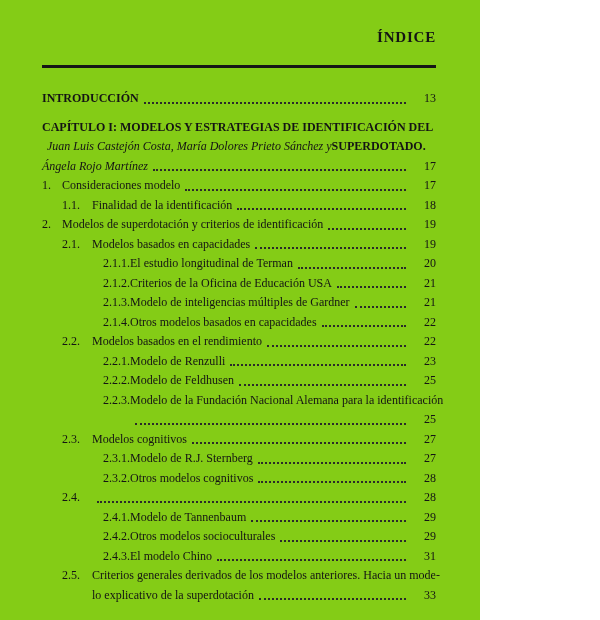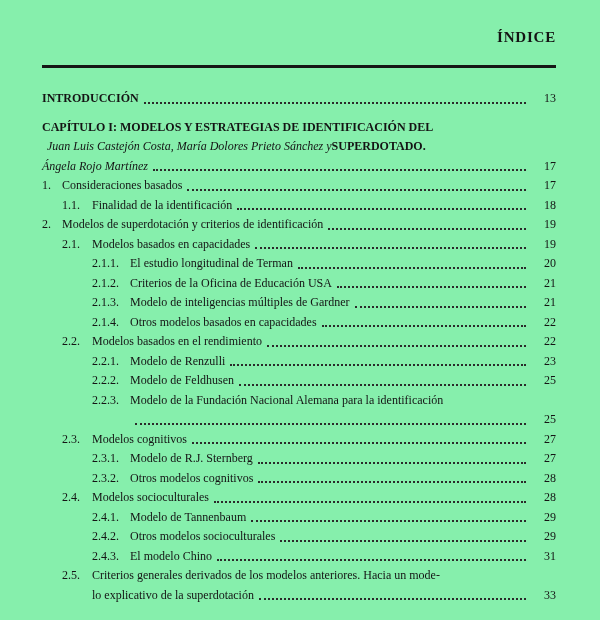--- a/index.html
+++ b/index.html
@@ -4,24 +4,24 @@
 <style>
   * { margin:0; padding:0; box-sizing:border-box; }
   html,body { width:600px; height:620px; }
   body {
     background:#ffffff;
     color:#141414;
     font-family:"Liberation Serif","DejaVu Serif",serif;
   }
   .page {
     position:relative;
-    width:600px; height:620px;
+    width:480px; height:620px;
     padding:28px 44px 0 42px;
     overflow:hidden;
-    background:#86efac;
+    background:#84cc16;
   }
   .header {
     text-align:right;
     font-weight:bold;
     font-size:15px;
     letter-spacing:.8px;
     line-height:19px;
     margin-bottom:18px;
   }
   .rule {
@@ -40,21 +40,21 @@
     flex:1 1 auto;
     align-self:flex-end;
     height:0;
     min-width:8px;
     border-bottom:2px dotted #2a2a2a;
     margin:0 4px 5px 5px;
   }
   .pg { flex:none; width:26px; text-align:right; }
   .lv0 .lbl { width:20px; }
   .lv1 { padding-left:20px; }  .lv1 .lbl { width:30px; }
-  .lv2 { padding-left:50px; }  .lv2 .lbl { width:38px; }
+  .lv2 { padding-left:50px; }  .lv2 .lbl { width:38px;text-align:right; }
   .cont1 { padding-left:50px; }
   .cont2 { padding-left:88px; }
   .bold { font-weight:bold; }
   .it   { font-style:italic; }
   .it.after-bold { margin-left:5px; }
   .chapter { margin-top:9px; }
 </style>
 </head>
 <body>
 
@@ -79,21 +79,21 @@
     </div>
     <div class="row">
       <span class="txt it">Ángela Rojo Martínez</span>
       <span class="dots"></span>
       <span class="pg">17</span>
     </div>
   </div>
 
   <div class="row lv0">
     <span class="lbl">1.</span>
-    <span class="txt">Consideraciones basados</span>
+    <span class="txt">Consideraciones modelo</span>
     <span class="dots"></span>
     <span class="pg">17</span>
   </div>
 
   <div class="row lv1">
     <span class="lbl">1.1.</span>
     <span class="txt">Finalidad de la identificación</span>
     <span class="dots"></span>
     <span class="pg">18</span>
   </div>
@@ -186,21 +186,20 @@
 
   <div class="row lv2">
     <span class="lbl">2.3.2.</span>
     <span class="txt">Otros modelos cognitivos</span>
     <span class="dots"></span>
     <span class="pg">28</span>
   </div>
 
   <div class="row lv1">
     <span class="lbl">2.4.</span>
-    <span class="txt">Modelos socioculturales</span>
     <span class="dots"></span>
     <span class="pg">28</span>
   </div>
 
   <div class="row lv2">
     <span class="lbl">2.4.1.</span>
     <span class="txt">Modelo de Tannenbaum</span>
     <span class="dots"></span>
     <span class="pg">29</span>
   </div>

